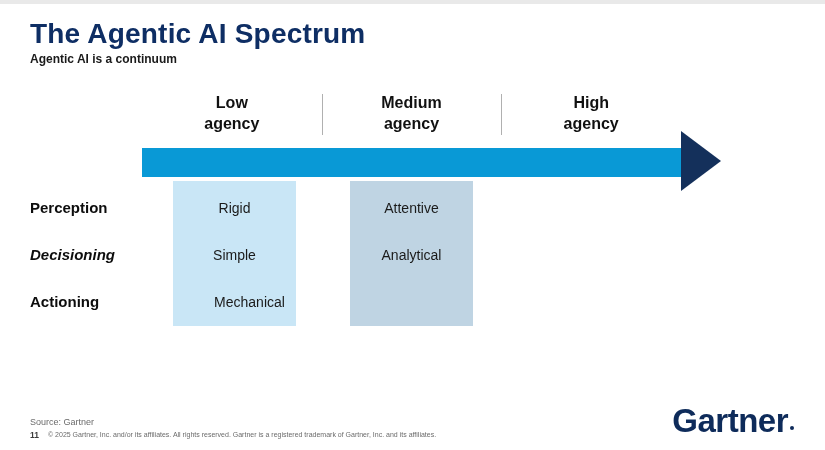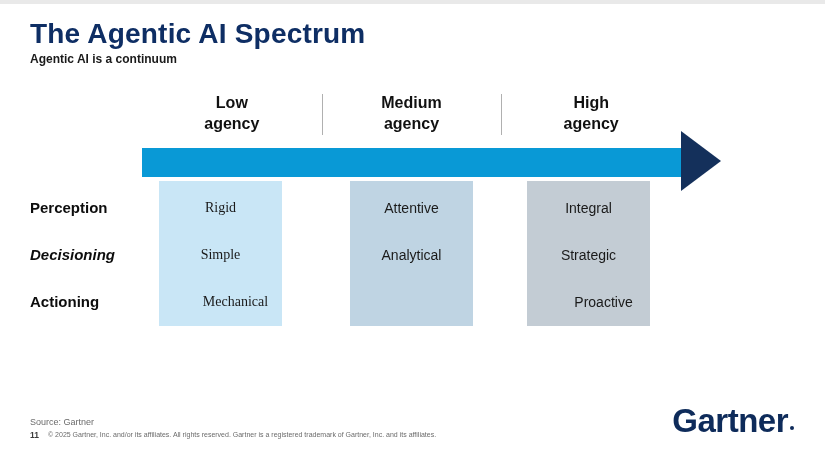--- a/index.html
+++ b/index.html
@@ -80,21 +80,21 @@
     border-left: 40px solid #14305b;
   }
 
   
   .level-col {
     position: absolute;
     top: 177px;
     width: 123px;
     height: 145px;
   }
-  .level-col.low    { left: 159px; background: #c9e6f6; font-family: Liberation Serif, serif; }
+  .level-col.low    { left: 173px; background: #c9e6f6; }
   .level-col.medium { left: 350px; background: #bfd4e3; }
   .level-col.high   { left: 527px; background: #c3ccd4; }
 
   .cell-value {
     position: absolute;
     left: 0;
     width: 100%;
     text-align: center;
     font-size: 14px;
     color: #1a1a1a;
@@ -193,24 +193,19 @@
     <div class="cell-value r0">Rigid</div>
     <div class="cell-value r1">Simple</div>
     <div class="cell-value r2">Mechanical</div>
   </div>
 
   <div class="level-col medium">
     <div class="cell-value r0">Attentive</div>
     <div class="cell-value r1">Analytical</div>
   </div>
 
-  <div class="level-col high">
-    <div class="cell-value r0">Integral</div>
-    <div class="cell-value r1">Strategic</div>
-    <div class="cell-value r2">Proactive</div>
-  </div>
 
   <div class="source-line">Source: Gartner</div>
   <div class="page-number">11</div>
   <div class="copyright">© 2025 Gartner, Inc. and/or its affiliates. All rights reserved. Gartner is a registered trademark of Gartner, Inc. and its affiliates.</div>
   <div class="gartner-logo"><span>Gartner</span><span class="reg-dot"></span></div>
 
 </div>
 
 </body></html>

